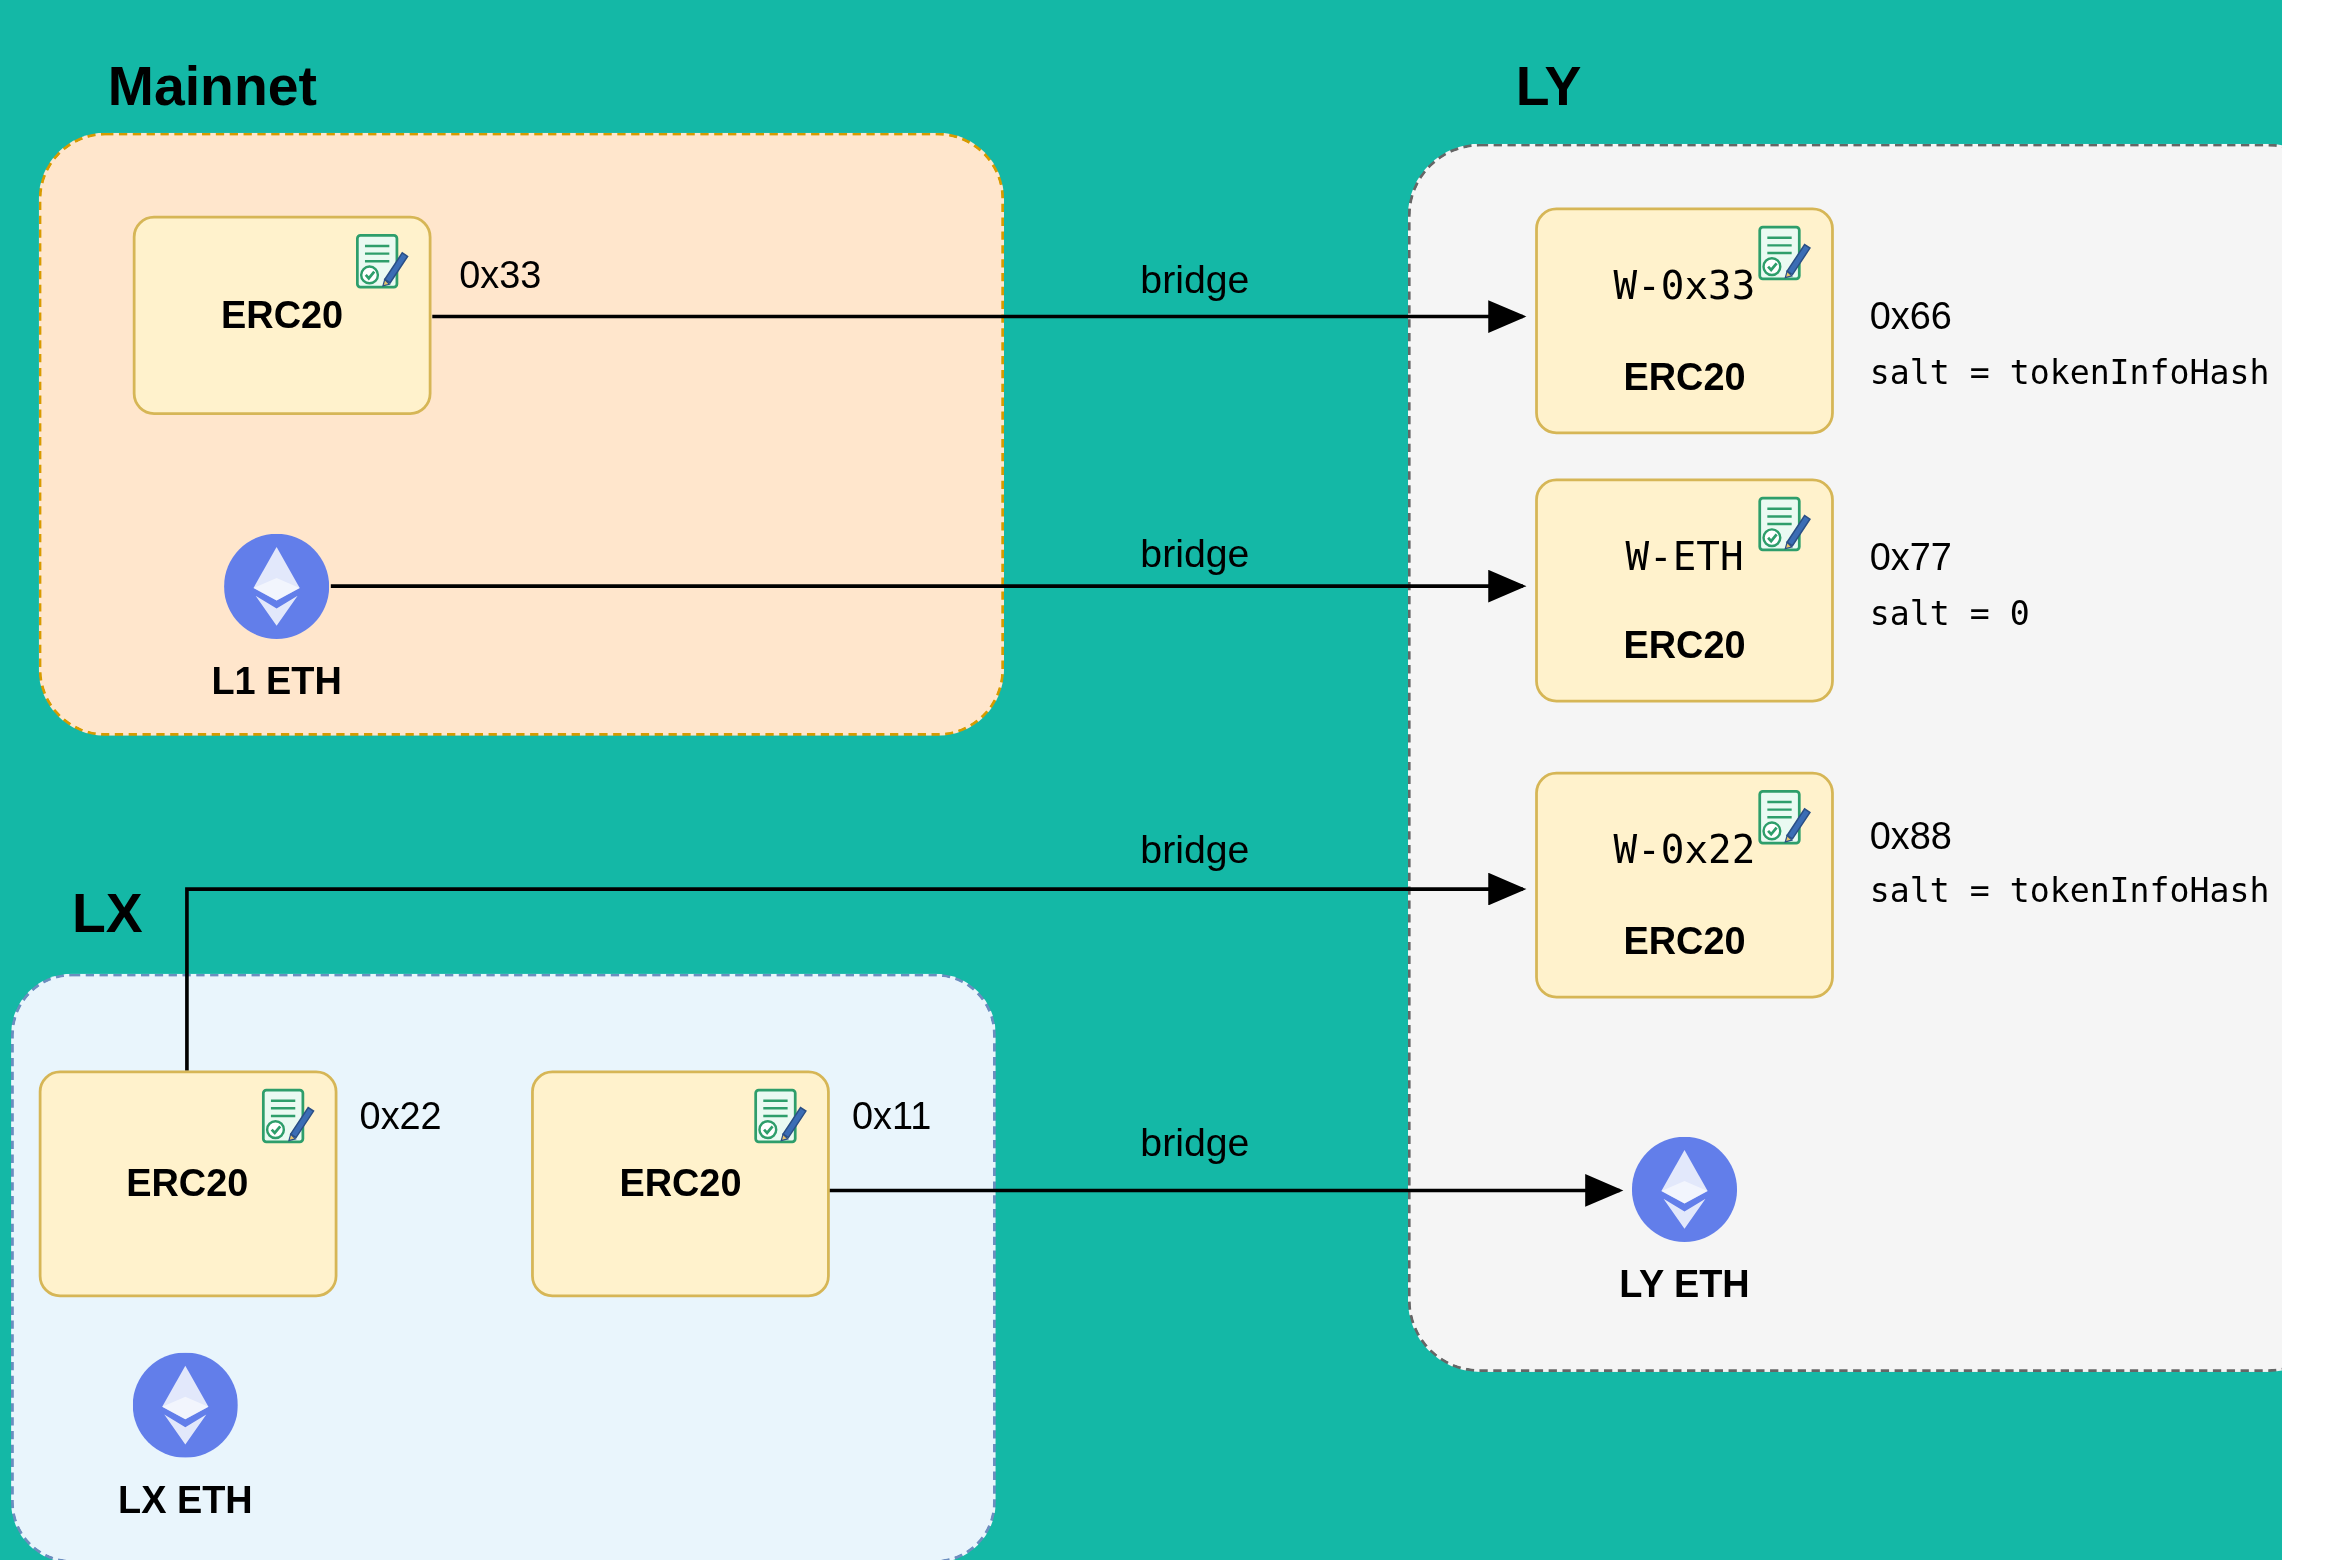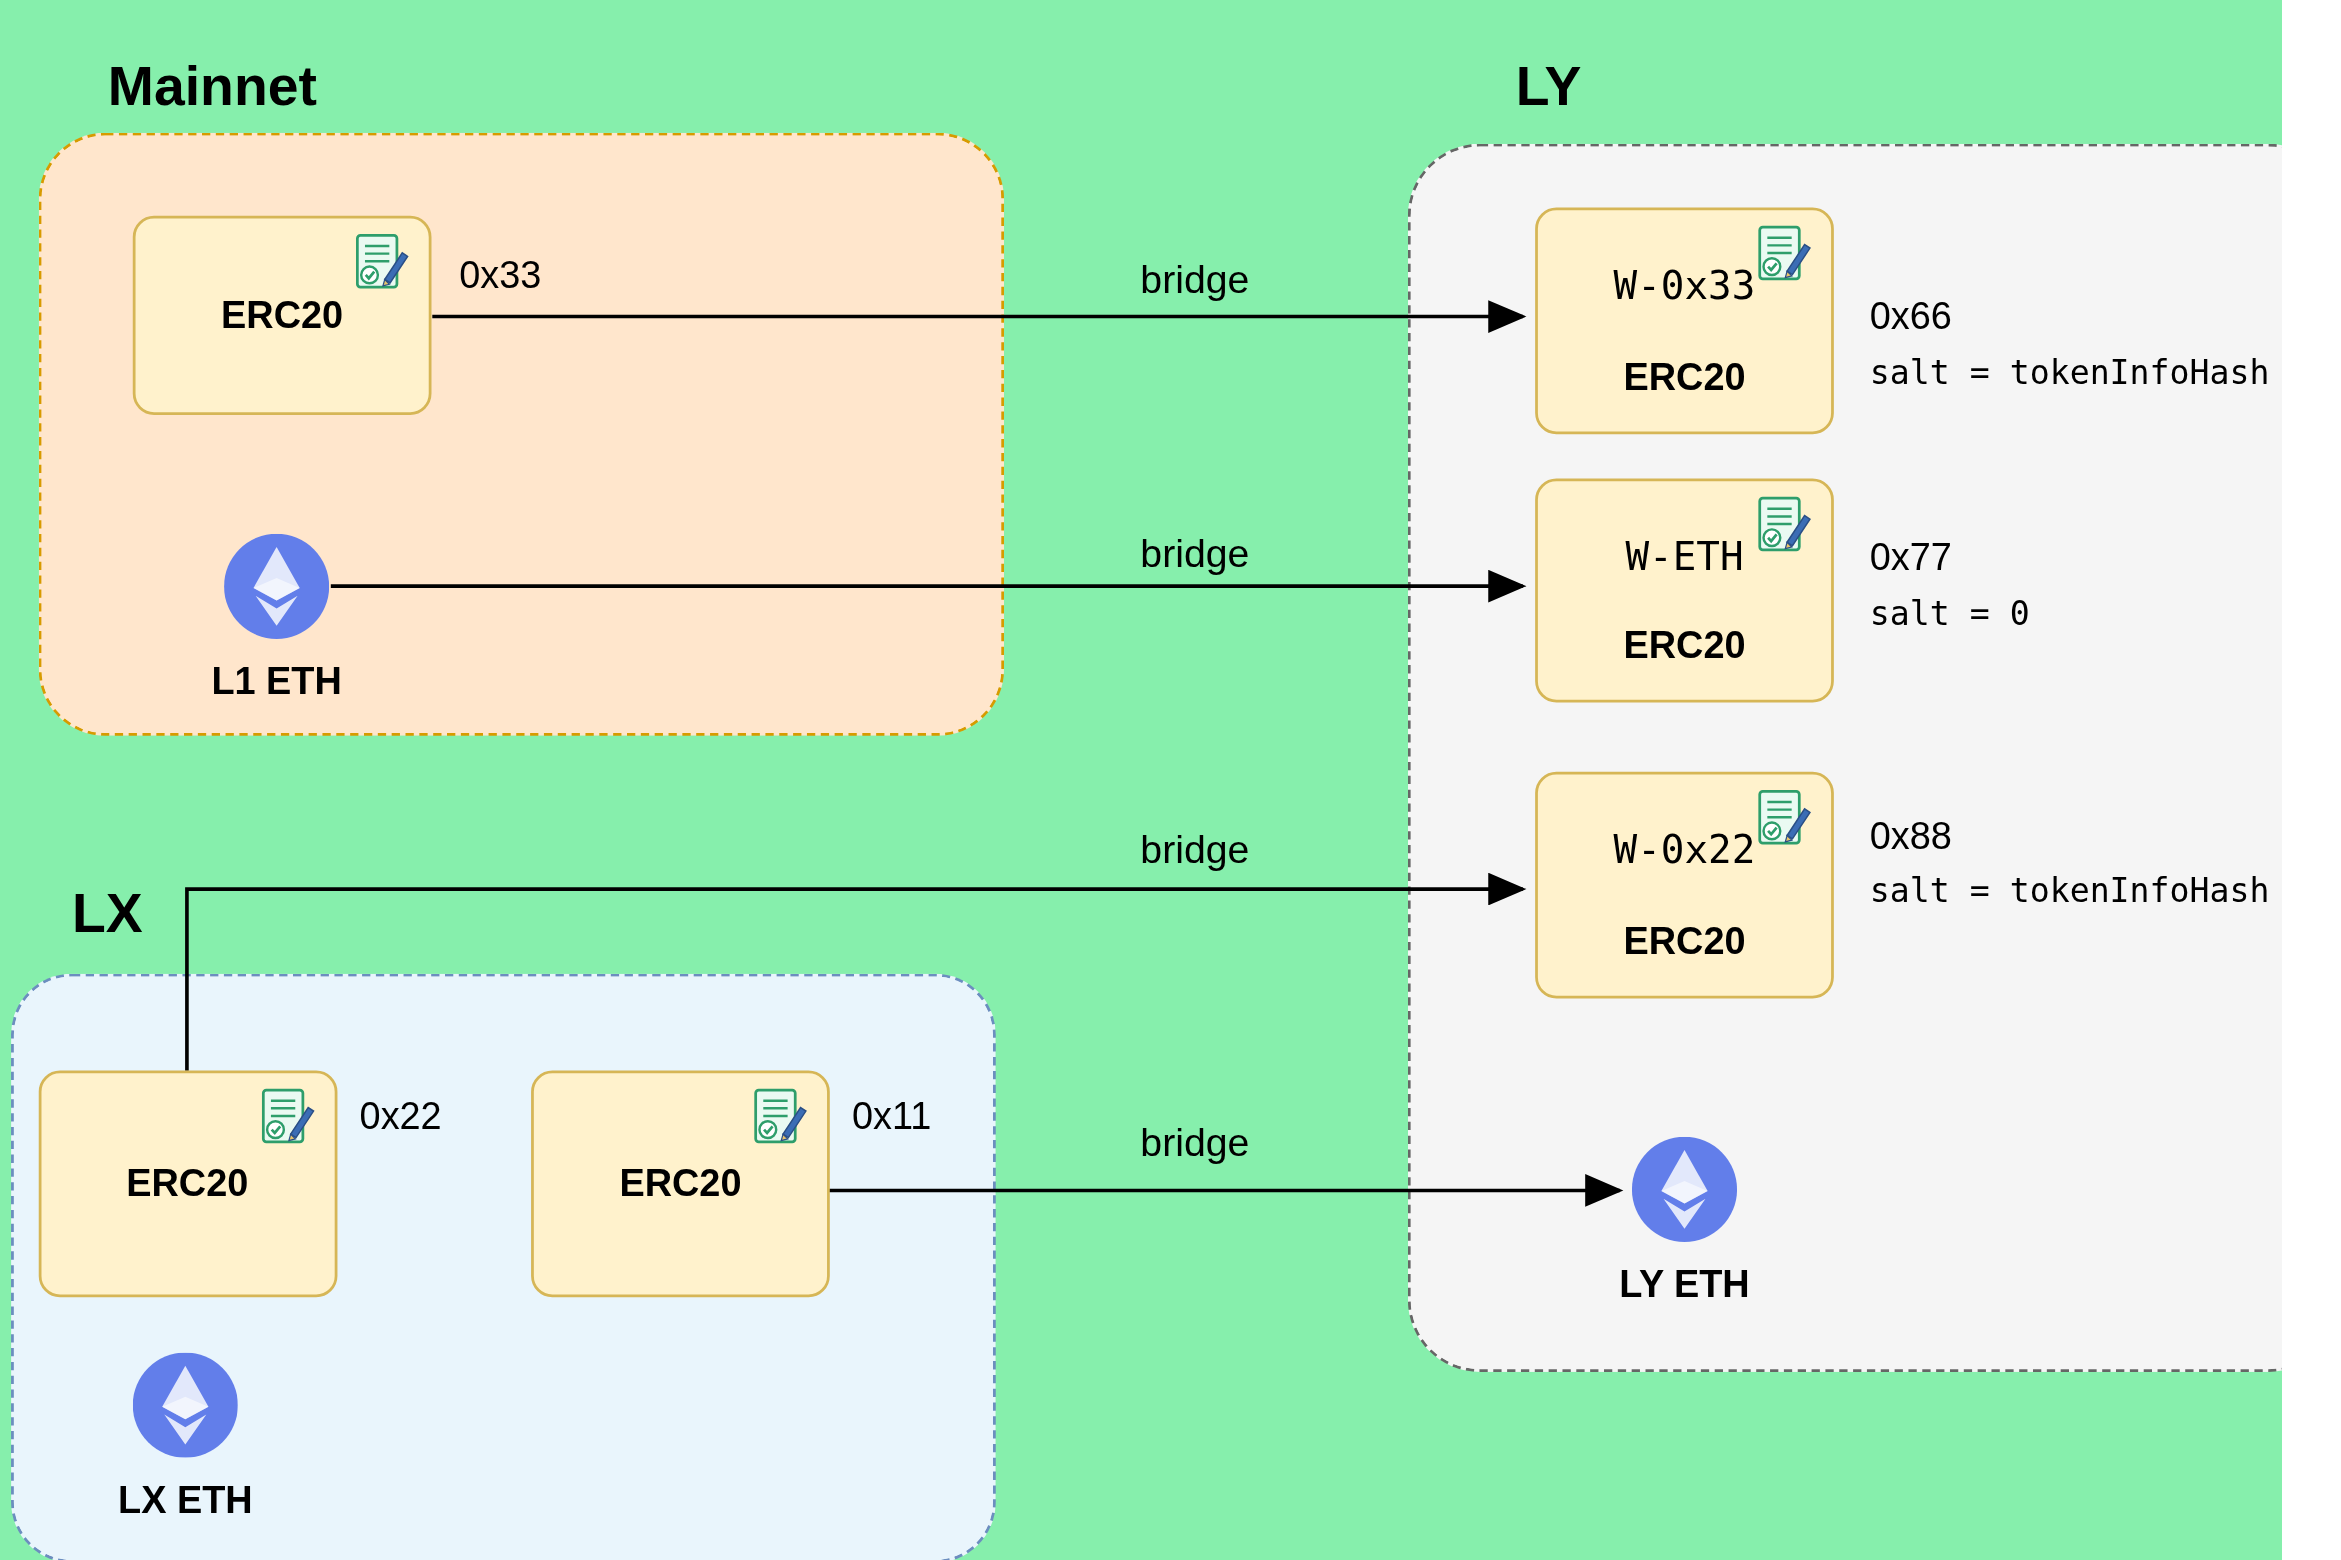--- a/index.html
+++ b/index.html
@@ -1,16 +1,16 @@
 <!DOCTYPE html>
 <html style="font-size:8.8px"><head>
 <meta charset="utf-8">
 <style>
   html,body{margin:0;padding:0;background:#ffffff;}
-  .viewport{position:relative;width:2282px;height:1561px;overflow:hidden;background:#86efac;}
+  .viewport{position:relative;width:2282px;height:1561px;overflow:hidden;background:#14b8a6;}
   .stage{
     position:relative;width:847px;height:564px;
     transform:scale(2.766);transform-origin:0 0;
     font-family:"Liberation Sans",sans-serif;color:#000;
   }
   .group{position:absolute;box-sizing:border-box;}
   .group.mainnet{
     left:13.7px;top:48px;width:349px;height:218px;
     background:#ffe6cc;border:1.6px dashed #d79b00;border-radius:24px;
   }

